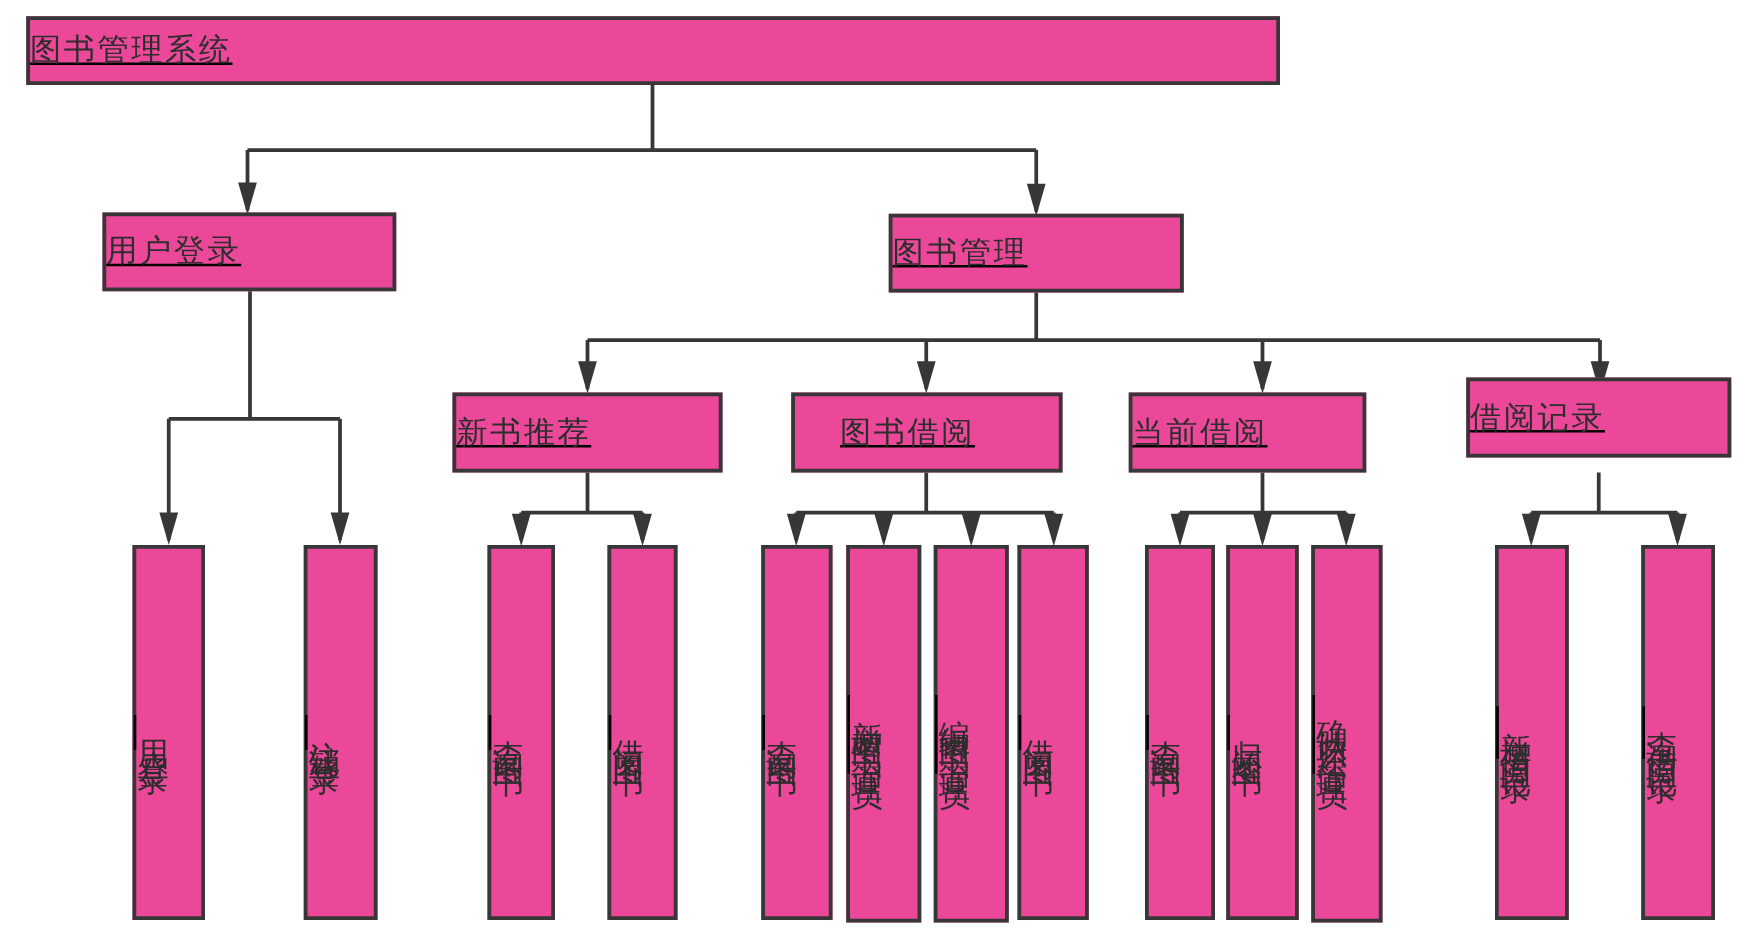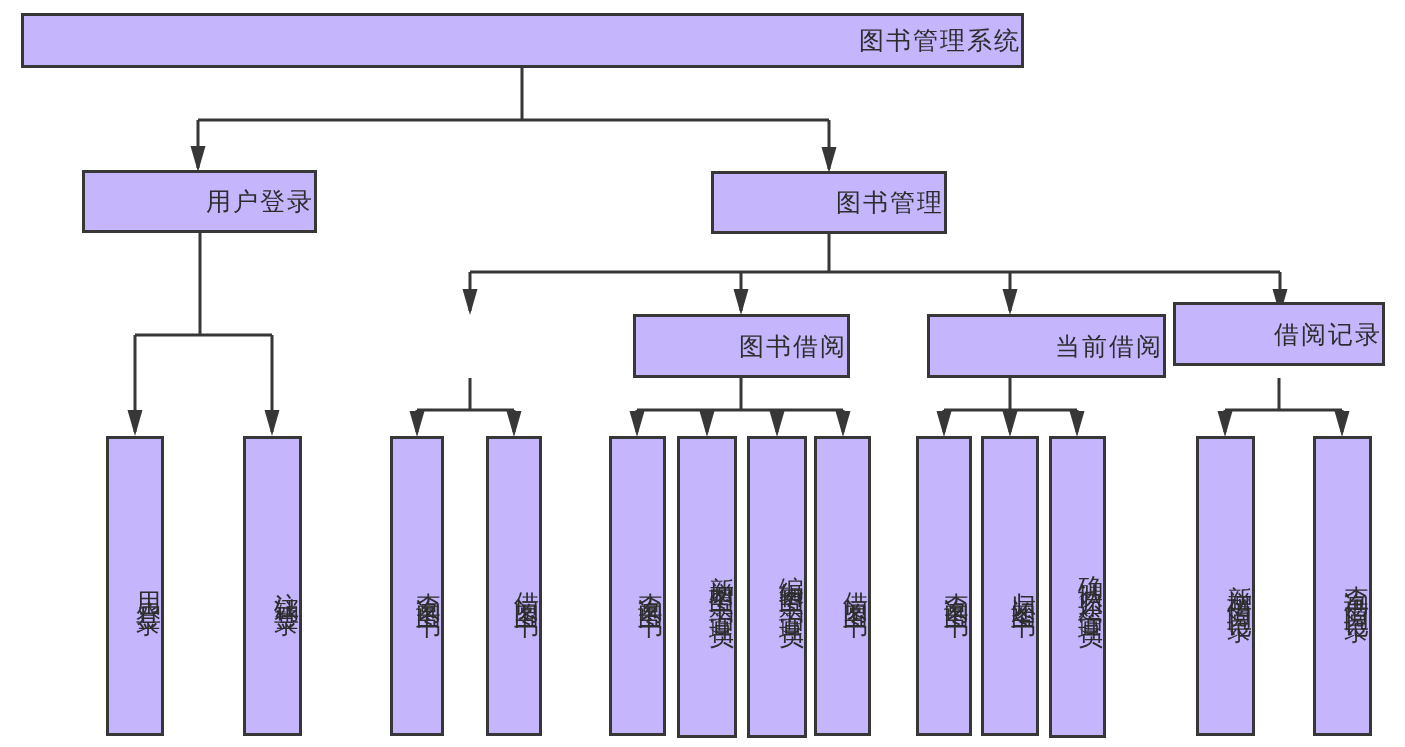--- a/index.html
+++ b/index.html
@@ -19,26 +19,27 @@
   .connectors {
     position: absolute;
     left: 0;
     top: 0;
     z-index: 1;
     pointer-events: none;
   }
   .node {
     position: absolute;
     box-sizing: border-box;
-    background: #c4b5fd;
+    background: #ec4899;
     border: 3px solid #373737;
     display: flex;
     align-items: center;
-    justify-content: flex-end;
+    justify-content: flex-start;
     z-index: 2;
+    text-decoration: underline;
   }
   .node .lbl {
     font-size: 25px;
     color: #2d2d2d;
     letter-spacing: 2px;
     white-space: nowrap;
     line-height: 1;
   }
   .node.v .lbl {
     writing-mode: vertical-lr;
@@ -96,24 +97,27 @@
     <span class="lbl">图书管理系统</span>
   </div>
 
   <div class="node" style="left:82px; top:170px; width:235px; height:63px;">
     <span class="lbl">用户登录</span>
   </div>
   <div class="node" style="left:711px; top:171px; width:236px; height:63px;">
     <span class="lbl">图书管理</span>
   </div>
 
+  <div class="node" style="left:362px; top:314px; width:216px; height:64px;">
+    <span class="lbl">新书推荐</span>
+  </div>
   <div class="node" style="left:633px; top:314px; width:217px; height:64px;padding-left:36px;">
     <span class="lbl">图书借阅</span>
   </div>
-  <div class="node" style="left:903px; top:314px; width:239px; height:64px;margin-left:24px;">
+  <div class="node" style="left:903px; top:314px; width:190px; height:64px;">
     <span class="lbl">当前借阅</span>
   </div>
   <div class="node" style="left:1173px; top:302px; width:212px; height:64px;">
     <span class="lbl">借阅记录</span>
   </div>
 
   <div class="node v" style="left:106px; top:436px; width:58px; height:300px;">
     <span class="lbl">用户登录</span>
   </div>
   <div class="node v" style="left:243px; top:436px; width:59px; height:300px;">

